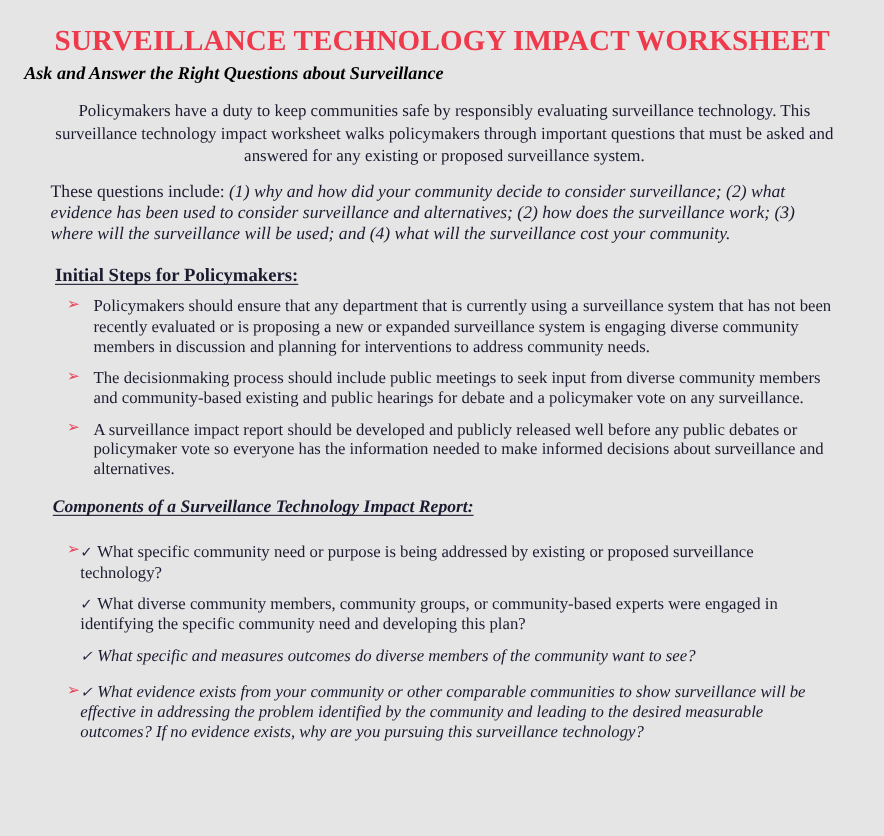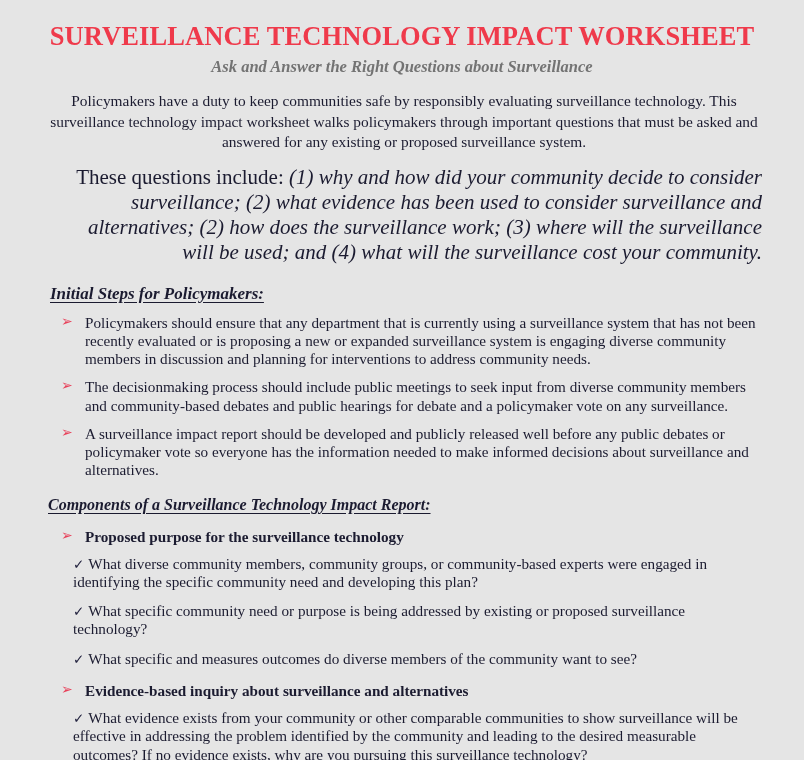--- a/index.html
+++ b/index.html
@@ -30,53 +30,50 @@
     color: #ef3a4b;
     font-family: "Liberation Serif", "DejaVu Serif", serif;
     font-weight: bold;
     font-size: 26.5px;
     letter-spacing: 0.1px;
     line-height: 1.12;
     margin: 8px 0 0 0;
     white-space: nowrap;
   }
   .doc-subtitle {
-    text-align: center;
-    color: #737373;
+    color: #000000;
     font-weight: bold;
     font-style: italic;
     font-size: 16.5px;
     line-height: 1.2;
     margin: 5px 0 0 0;
   }
 
   
   .content {
     padding: 0 20px 0 24px;
     margin-top: 15px;
   }
   p.para {
     font-size: 15.4px;
     line-height: 1.33;
     margin: 0 0 12px 0;
     text-align: center;
   }
   p.para-tight {
-    font-size: 21px;
-    line-height: 1.2;
-    margin: 0 0 8px 16px;
-    text-align: right;
+    font-size: 16px;
+    line-height: 1.2;
+    margin: 0 0 8px 0;
   }
   .ital { font-style: italic; }
 
   
   h2.section-head {
     font-size: 17px;
     font-weight: bold;
-    font-style: italic;
     text-decoration: underline;
     text-underline-offset: 2.5px;
     margin: 10px 0 10px 0;
     padding-left: 2px;
     display: inline-block;
   }
   h2.section-head-2 {
     font-size: 16px;
     font-weight: bold;
     font-style: italic;
@@ -118,21 +115,21 @@
     margin: 9px 0 0 0;
     padding: 0 0 0 27px;
   }
   ul.check-list > li {
     position: relative;
     padding-left: 0;
     margin-bottom: 11px;
     font-size: 15.2px;
     line-height: 1.2;
   }
-  ul.check-list > li:last-child { margin-bottom: 0; }
+  ul.check-list > li:last-child { margin-bottom: 0; font-style: italic; }
   .check-icon {
     color: #262642;
     font-size: 13.5px;
     margin-right: 4px;
   }
 
   .component-block { margin-bottom: 14px; }
 </style>
 </head>
 <body>
@@ -152,57 +149,55 @@
       <h2 class="section-head"> Initial Steps for Policymakers:</h2>
     </div>
 
     <ul class="arrow-list">
       <li>
         <span class="arrow-icon">➢</span>
         <span class="item-text">Policymakers should ensure that any department that is currently using a surveillance system that has not been recently evaluated or is proposing a new or expanded surveillance system is engaging diverse community members in discussion and planning for interventions to address community needs.</span>
       </li>
       <li>
         <span class="arrow-icon">➢</span>
-        <span class="item-text">The decisionmaking process should include public meetings to seek input from diverse community members and community-based debates and public hearings for debate and a policymaker vote on any surveillance.</span>
+        <span class="item-text">The decisionmaking process should include public meetings to seek input from diverse community members and community-based existing and public hearings for debate and a policymaker vote on any surveillance.</span>
       </li>
       <li>
         <span class="arrow-icon">➢</span>
         <span class="item-text">A surveillance impact report should be developed and publicly released well before any public debates or policymaker vote so everyone has the information needed to make informed decisions about surveillance and alternatives.</span>
       </li>
     </ul>
 
     <div class="head-wrap">
       <h2 class="section-head-2">Components of a Surveillance Technology Impact Report:</h2>
     </div>
 
     <div class="component-block">
       <ul class="arrow-list">
         <li class="bold-item">
           <span class="arrow-icon">➢</span>
-          <span class="item-text">Proposed purpose for the surveillance technology</span>
         </li>
       </ul>
       <ul class="check-list">
         <li>
+          <span class="check-icon">✓</span><span>What specific community need or purpose is being addressed by existing or proposed surveillance technology?</span>
+        </li>
+        <li>
           <span class="check-icon">✓</span><span>What diverse community members, community groups, or community-based experts were engaged in identifying the specific community need and developing this plan?</span>
-        </li>
-        <li>
-          <span class="check-icon">✓</span><span>What specific community need or purpose is being addressed by existing or proposed surveillance technology?</span>
         </li>
         <li>
           <span class="check-icon">✓</span><span>What specific and measures outcomes do diverse members of the community want to see?</span>
         </li>
       </ul>
     </div>
 
     <div class="component-block">
       <ul class="arrow-list">
         <li class="bold-item">
           <span class="arrow-icon">➢</span>
-          <span class="item-text">Evidence-based inquiry about surveillance and alternatives</span>
         </li>
       </ul>
       <ul class="check-list">
         <li>
           <span class="check-icon">✓</span><span>What evidence exists from your community or other comparable communities to show surveillance will be effective in addressing the problem identified by the community and leading to the desired measurable outcomes? If no evidence exists, why are you pursuing this surveillance technology?</span>
         </li>
 
       </ul>
     </div>
 

